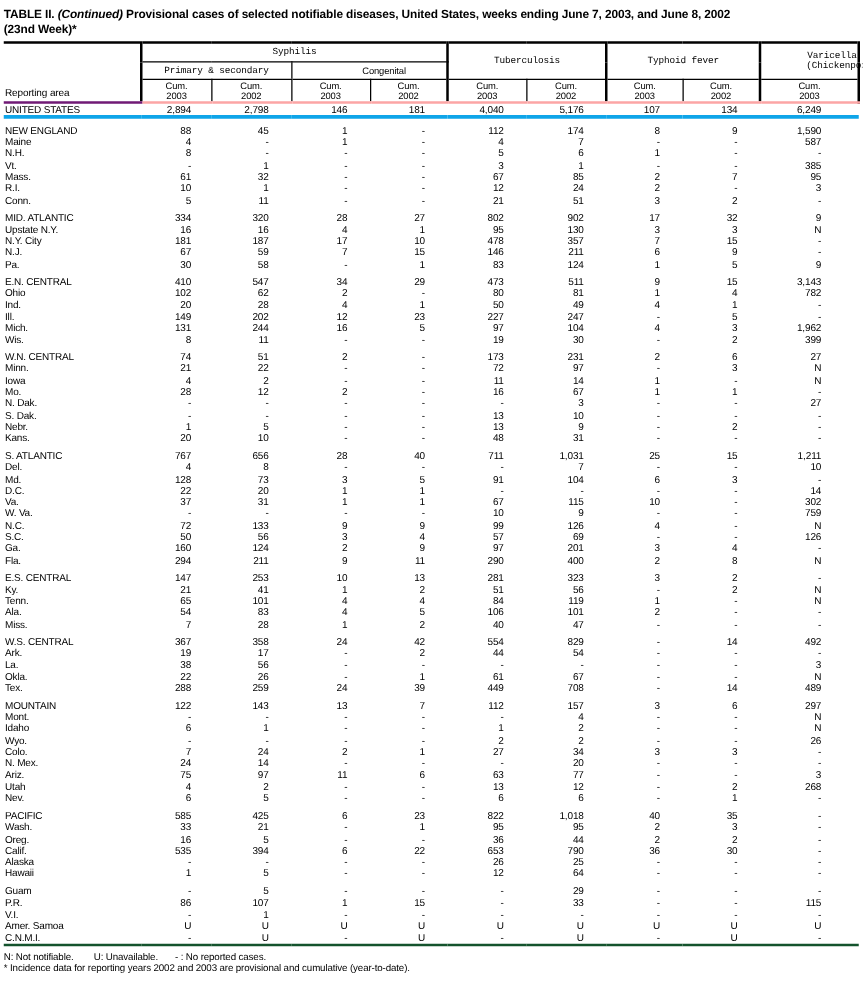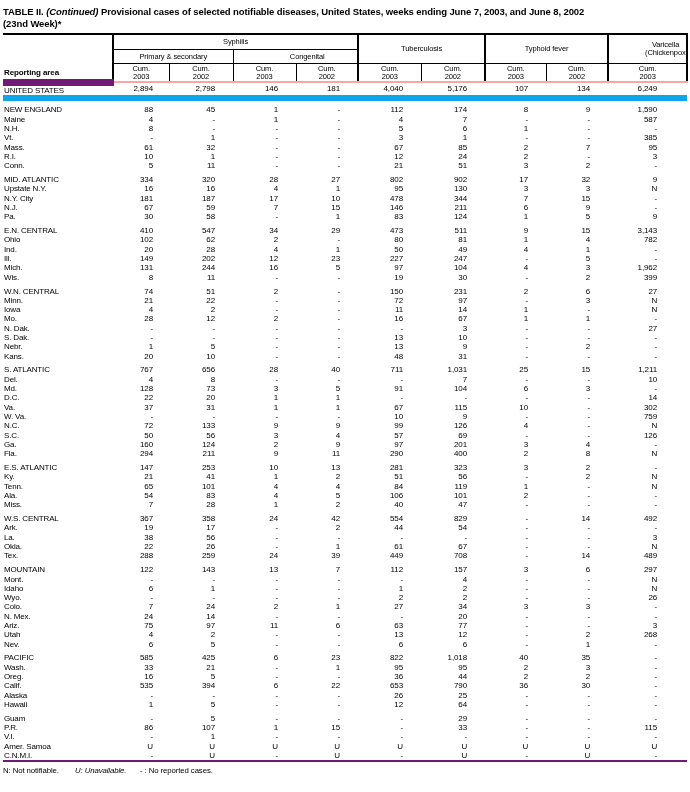--- a/index.html
+++ b/index.html
@@ -6,45 +6,45 @@
   body{font-family:"Liberation Sans",sans-serif;color:#000;-webkit-font-smoothing:none;}
   .page{width:684px;margin:0 0 0 3px;}
   .title{font-size:9.5px;font-weight:bold;line-height:12px;padding-top:6px;letter-spacing:-0.1px;}
   .title .l1{white-space:nowrap;}
   .title .cont{font-style:italic;font-weight:bold;}
   table.tbl{border-collapse:collapse;table-layout:fixed;width:684px;margin-top:3px;}
   .tbl th,.tbl td{padding:0;margin:0;font-weight:normal;}
   
   thead th{font-size:7.5px;line-height:8px;text-align:center;vertical-align:middle;letter-spacing:-0.1px;}
   thead{border-top:2px solid #000;}
-  th.ra{text-align:left;vertical-align:bottom;font-size:8px;padding-bottom:2px;padding-left:1px;border-bottom:7px solid #701a75;font-weight:bold;}
+  th.ra{text-align:left;vertical-align:bottom;font-size:8px;padding-bottom:2px;padding-left:1px;border-bottom:2px solid #701a75;}
   tr.r1 th{height:14px;}
   tr.r2 th{height:13px;}
   th.grp{border-bottom:1px solid #000;}
-  th.gb2l{border-left:2px solid #000;}
+  th.gb2l{border-left:2px solid #000;font-family:Liberation Mono, monospace;}
   th.gb1l{border-left:1px solid #000;padding-left:24px;}
   th.gb2r{border-right:2px solid #000;padding-left:36px;}
   #cum-row th{height:17px;border-bottom:2px solid #fca5a5;}
   #cum-row th:nth-child(1){border-left:2px solid #000;}
   #cum-row th:nth-child(2),#cum-row th:nth-child(3),#cum-row th:nth-child(4),
   #cum-row th:nth-child(6),#cum-row th:nth-child(8){border-left:1px solid #000;}
   #cum-row th:nth-child(5),#cum-row th:nth-child(7),#cum-row th:nth-child(9){border-left:2px solid #000;}
   #cum-row th:nth-child(9){border-right:2px solid #000;}
   
   tbody th.area{text-align:left;font-size:8px;line-height:9.3px;height:9.3px;padding-left:1px;white-space:nowrap;letter-spacing:-0.15px;}
   tbody td.v{text-align:right;font-size:8px;line-height:9.3px;height:9.3px;padding-right:18px;letter-spacing:-0.1px;}
   tbody td.c0{padding-right:16px;}
   tbody td.c8{padding-right:30px;}
-  tr.total th,tr.total td{border-bottom:6px solid #0ea5e9;}
-  tr.lastrow th,tr.lastrow td{border-bottom:2px solid #701a75;}
+  tr.total th,tr.total td{border-bottom:3px solid #0ea5e9;}
+  tr.lastrow th,tr.lastrow td{border-bottom:2px solid #14532d;}
   tr.spacer td{height:4.6px;line-height:4.6px;font-size:1px;}
   
   .foot{font-size:7.8px;line-height:9.5px;margin-top:4px;letter-spacing:-0.1px;}
   .foot .seg1{display:inline-block;width:72px;}
-  .foot .seg2{display:inline-block;width:65px;font-style:italic;}
+  .foot .seg2{display:inline-block;width:65px;}
 </style>
 </head>
 <body>
 
 <div class="page">
 
   <div class="title">
     <div class="l1"><span>TABLE II. </span><span class="cont">(Continued)</span><span> Provisional cases of selected notifiable diseases, United States, weeks ending June 7, 2003, and June 8, 2002</span></div>
     <div class="l2">(23nd Week)*</div>
   </div>
@@ -243,21 +243,21 @@
           <td class="v c7">3</td>
           <td class="v c8">N</td>
         </tr>
         <tr class="state">
           <th class="area" scope="row">N.Y. City</th>
           <td class="v c0">181</td>
           <td class="v c1">187</td>
           <td class="v c2">17</td>
           <td class="v c3">10</td>
           <td class="v c4">478</td>
-          <td class="v c5">344</td>
+          <td class="v c5">357</td>
           <td class="v c6">7</td>
           <td class="v c7">15</td>
           <td class="v c8">-</td>
         </tr>
         <tr class="state">
           <th class="area" scope="row">N.J.</th>
           <td class="v c0">67</td>
           <td class="v c1">59</td>
           <td class="v c2">7</td>
           <td class="v c3">15</td>
@@ -356,21 +356,21 @@
         </tr>
         <tr class="spacer">
           <td colspan="10"></td>
         </tr>
         <tr class="region">
           <th class="area" scope="row">W.N. CENTRAL</th>
           <td class="v c0">74</td>
           <td class="v c1">51</td>
           <td class="v c2">2</td>
           <td class="v c3">-</td>
-          <td class="v c4">150</td>
+          <td class="v c4">173</td>
           <td class="v c5">231</td>
           <td class="v c6">2</td>
           <td class="v c7">6</td>
           <td class="v c8">27</td>
         </tr>
         <tr class="state">
           <th class="area" scope="row">Minn.</th>
           <td class="v c0">21</td>
           <td class="v c1">22</td>
           <td class="v c2">-</td>
@@ -573,21 +573,21 @@
           <td class="v c4">290</td>
           <td class="v c5">400</td>
           <td class="v c6">2</td>
           <td class="v c7">8</td>
           <td class="v c8">N</td>
         </tr>
         <tr class="spacer">
           <td colspan="10"></td>
         </tr>
         <tr class="region">
-          <th class="area" scope="row">E.S. ATLANTIC</th>
+          <th class="area" scope="row">E.S. CENTRAL</th>
           <td class="v c0">147</td>
           <td class="v c1">253</td>
           <td class="v c2">10</td>
           <td class="v c3">13</td>
           <td class="v c4">281</td>
           <td class="v c5">323</td>
           <td class="v c6">3</td>
           <td class="v c7">2</td>
           <td class="v c8">-</td>
         </tr>
@@ -949,15 +949,16 @@
           <td class="v c5">U</td>
           <td class="v c6">-</td>
           <td class="v c7">U</td>
           <td class="v c8">-</td>
         </tr>
       </tbody>
   </table>
 
   <div class="foot">
     <div><span class="seg1">N: Not notifiable.</span><span class="seg2">U: Unavailable.</span><span>- : No reported cases.</span></div>
+    <div>* Incidence data for reporting years 2002 and 2003 are provisional and cumulative (year-to-date).</div>
   </div>
 
 </div>
 
 </body></html>

